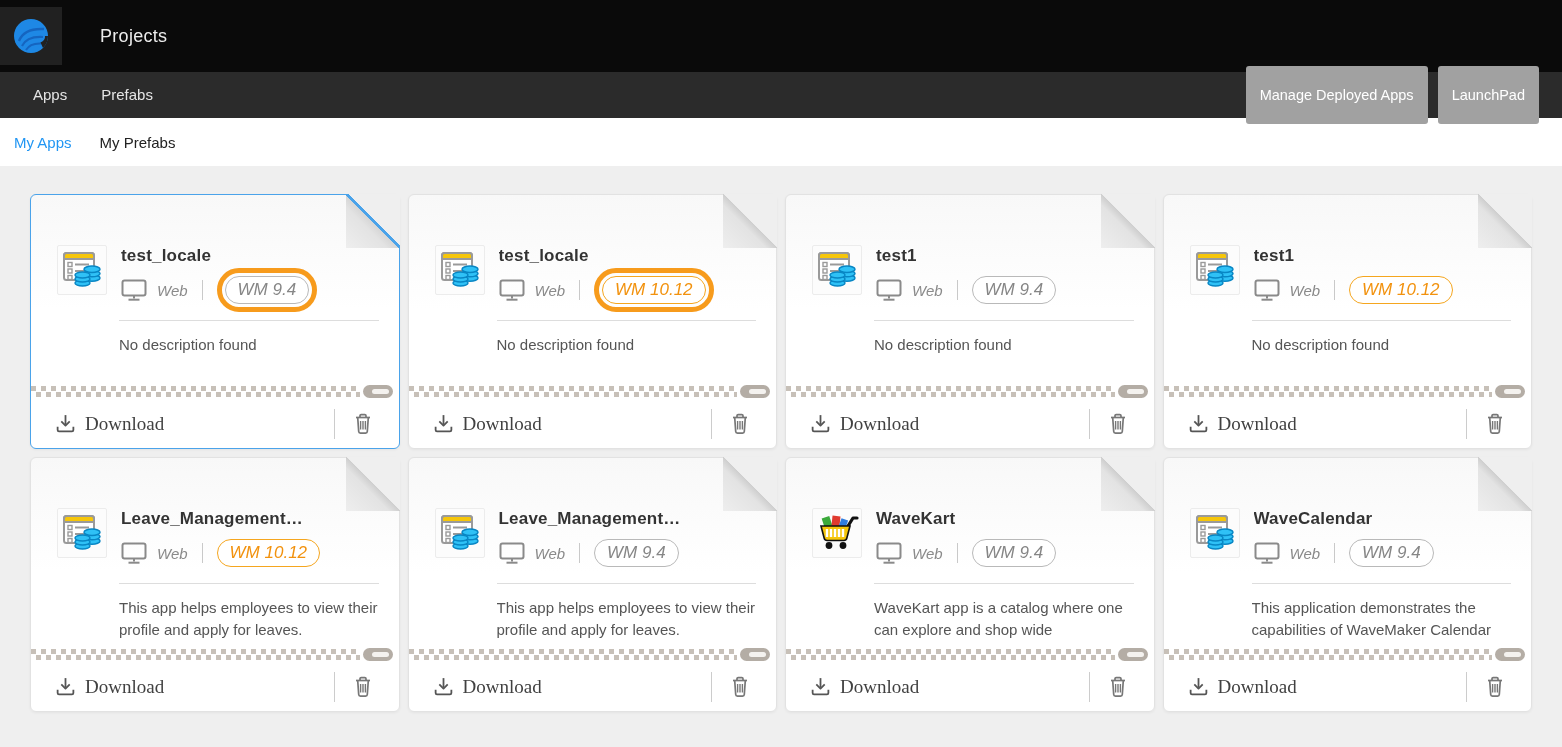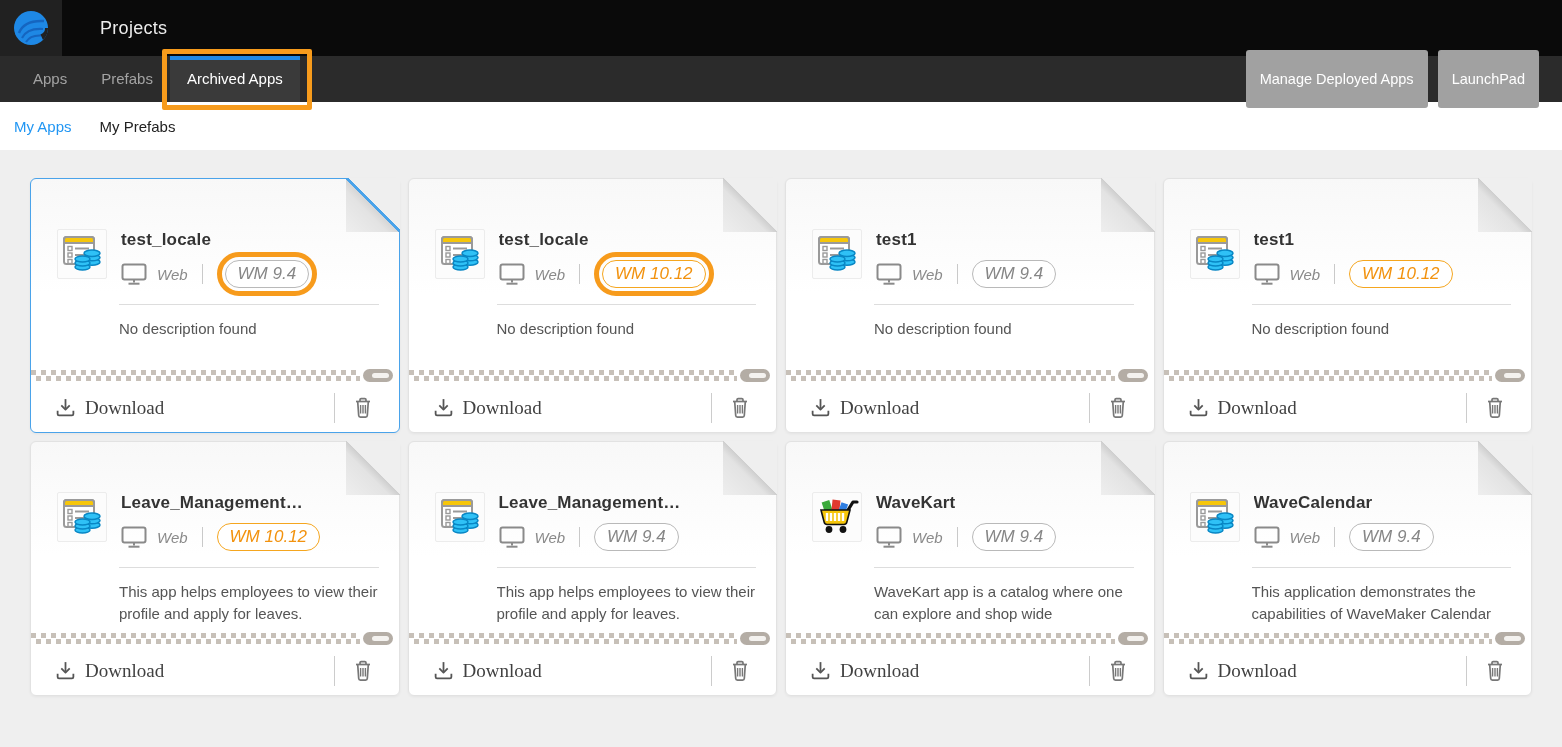--- a/index.html
+++ b/index.html
@@ -3,27 +3,27 @@
 <meta charset="utf-8">
 <style>
   html,body{margin:0;padding:0;}
   body{
     width:1562px;height:747px;overflow:hidden;
     font-family:"Liberation Sans","DejaVu Sans",sans-serif;
     background:#efefef;
     -webkit-font-smoothing:antialiased;
   }
   
-  .app-header{height:56px;background:#0a0a0a;display:flex;align-items:center;}
+  .app-header{height:72px;background:#0a0a0a;display:flex;align-items:center;}
   .logo-tile{width:62px;height:58px;background:#212121;display:flex;align-items:center;justify-content:center;flex:0 0 auto;}
   .page-title{color:#ececec;font-size:18px;font-weight:500;margin-left:38px;letter-spacing:.3px;}
   
   .topnav{height:46px;background:#2b2b2b;display:flex;align-items:stretch;position:relative;z-index:10;}
   .tabs{display:flex;padding-left:16px;}
-  .tab{position:relative;padding:0 17px;line-height:46px;font-size:15px;color:#a3a3a3;cursor:pointer;white-space:nowrap;}
+  .tab{position:relative;padding:0 17px;line-height:46px;font-size:15px;color:#e5e5e5;cursor:pointer;white-space:nowrap;}
   .tab.active{background:#3a3a3a;color:#fff;}
   .tab.active::before{content:'';position:absolute;top:0;left:0;right:0;height:4px;background:#1e88e5;}
   .tab.annotated::after{content:'';position:absolute;top:-7px;left:-8px;right:-12px;bottom:-8px;border:5px solid #f79b1c;border-radius:2px;pointer-events:none;}
   .nav-actions{margin-left:auto;display:flex;align-items:center;gap:10px;padding-right:23px;}
   .nav-btn{background:#a1a1a1;color:#fff;border:none;border-radius:3px;font-size:14.5px;padding:21px 14px;cursor:pointer;font-family:inherit;}
   
   .subnav{height:48px;background:#fff;display:flex;align-items:center;padding-left:14px;gap:28px;}
   .subtab{font-size:15px;color:#222;cursor:pointer;font-weight:500;}
   .subtab.active{color:#2196f3;}
   
@@ -84,21 +84,20 @@
       <path d="M36 19 a17 17 0 0 1 -5 12 l-2.5 -5.5 q5 -2.5 4.5 -6.5 z" fill="#212121"></path>
     </svg>
   </div>
   <span class="page-title">Projects</span>
 </header>
 
 <nav class="topnav">
   <div class="tabs" id="navTabs">
       <span class="tab">Apps</span>
       <span class="tab">Prefabs</span>
-      <span class="tab active annotated">Archived Apps</span>
     </div>
   <div class="nav-actions" id="navActions">
       <button class="nav-btn">Manage Deployed Apps</button>
       <button class="nav-btn">LaunchPad</button>
     </div>
 </nav>
 
 <div class="subnav">
   <span class="subtab active">My Apps</span>
   <span class="subtab">My Prefabs</span>

